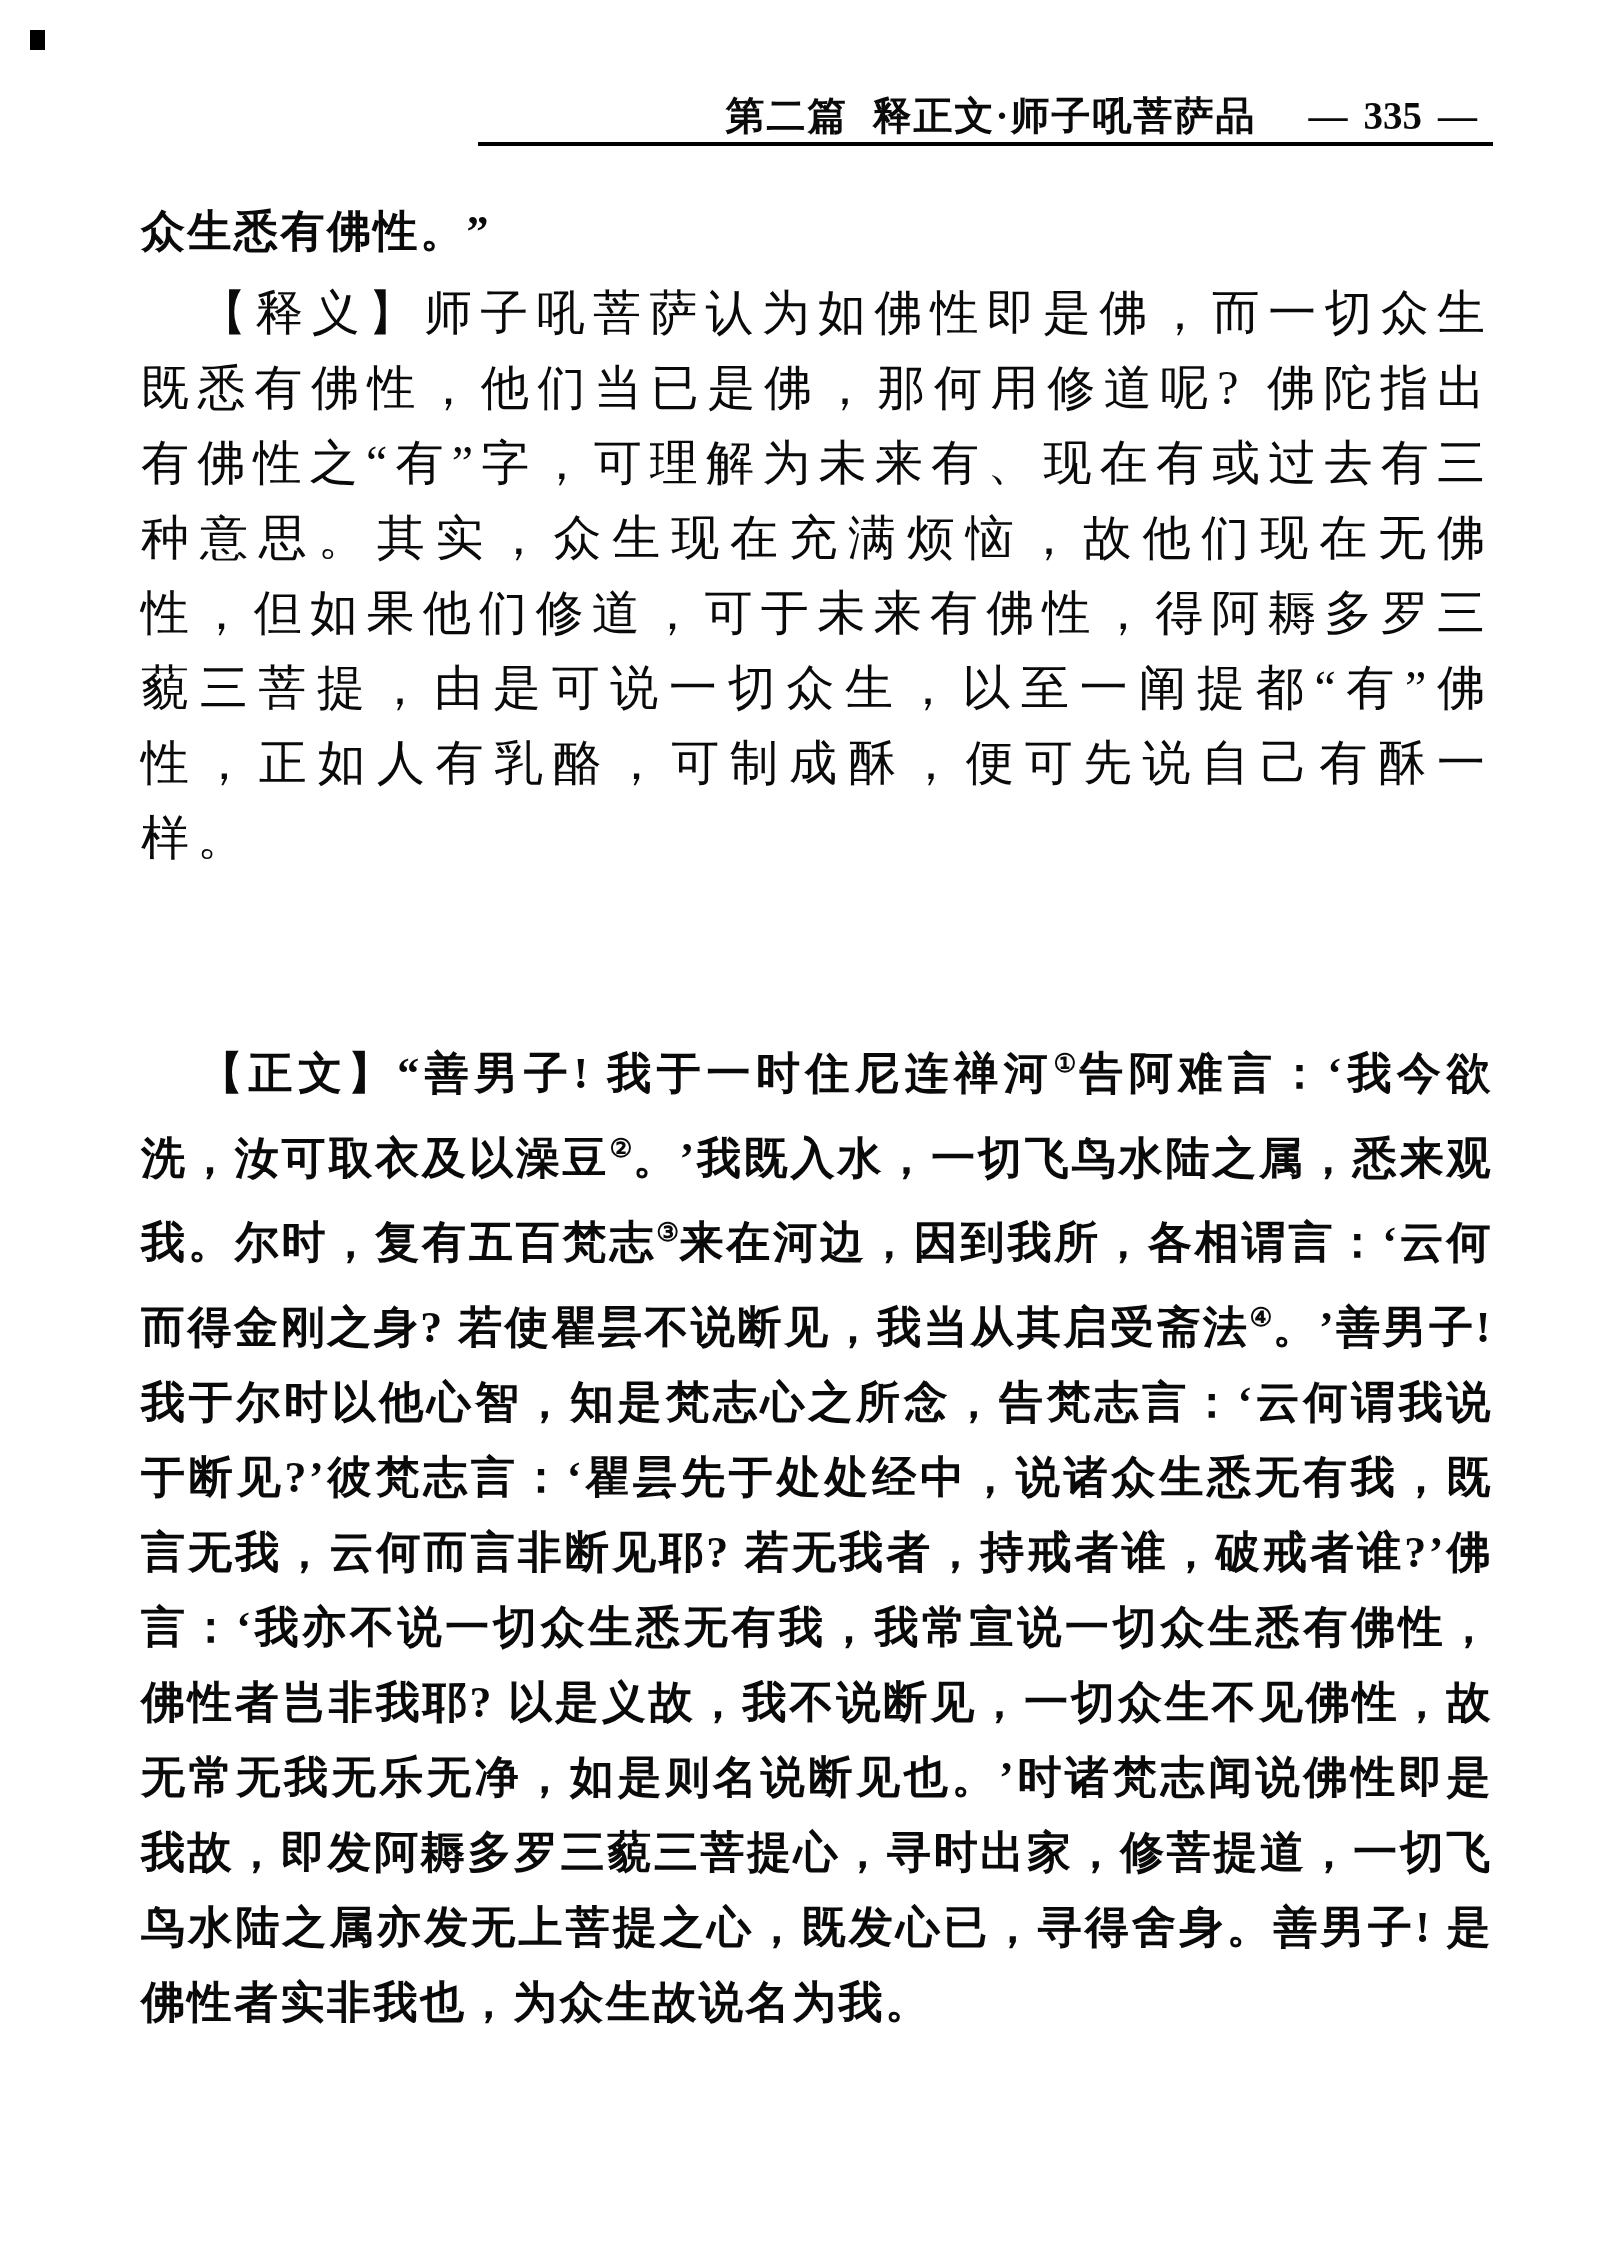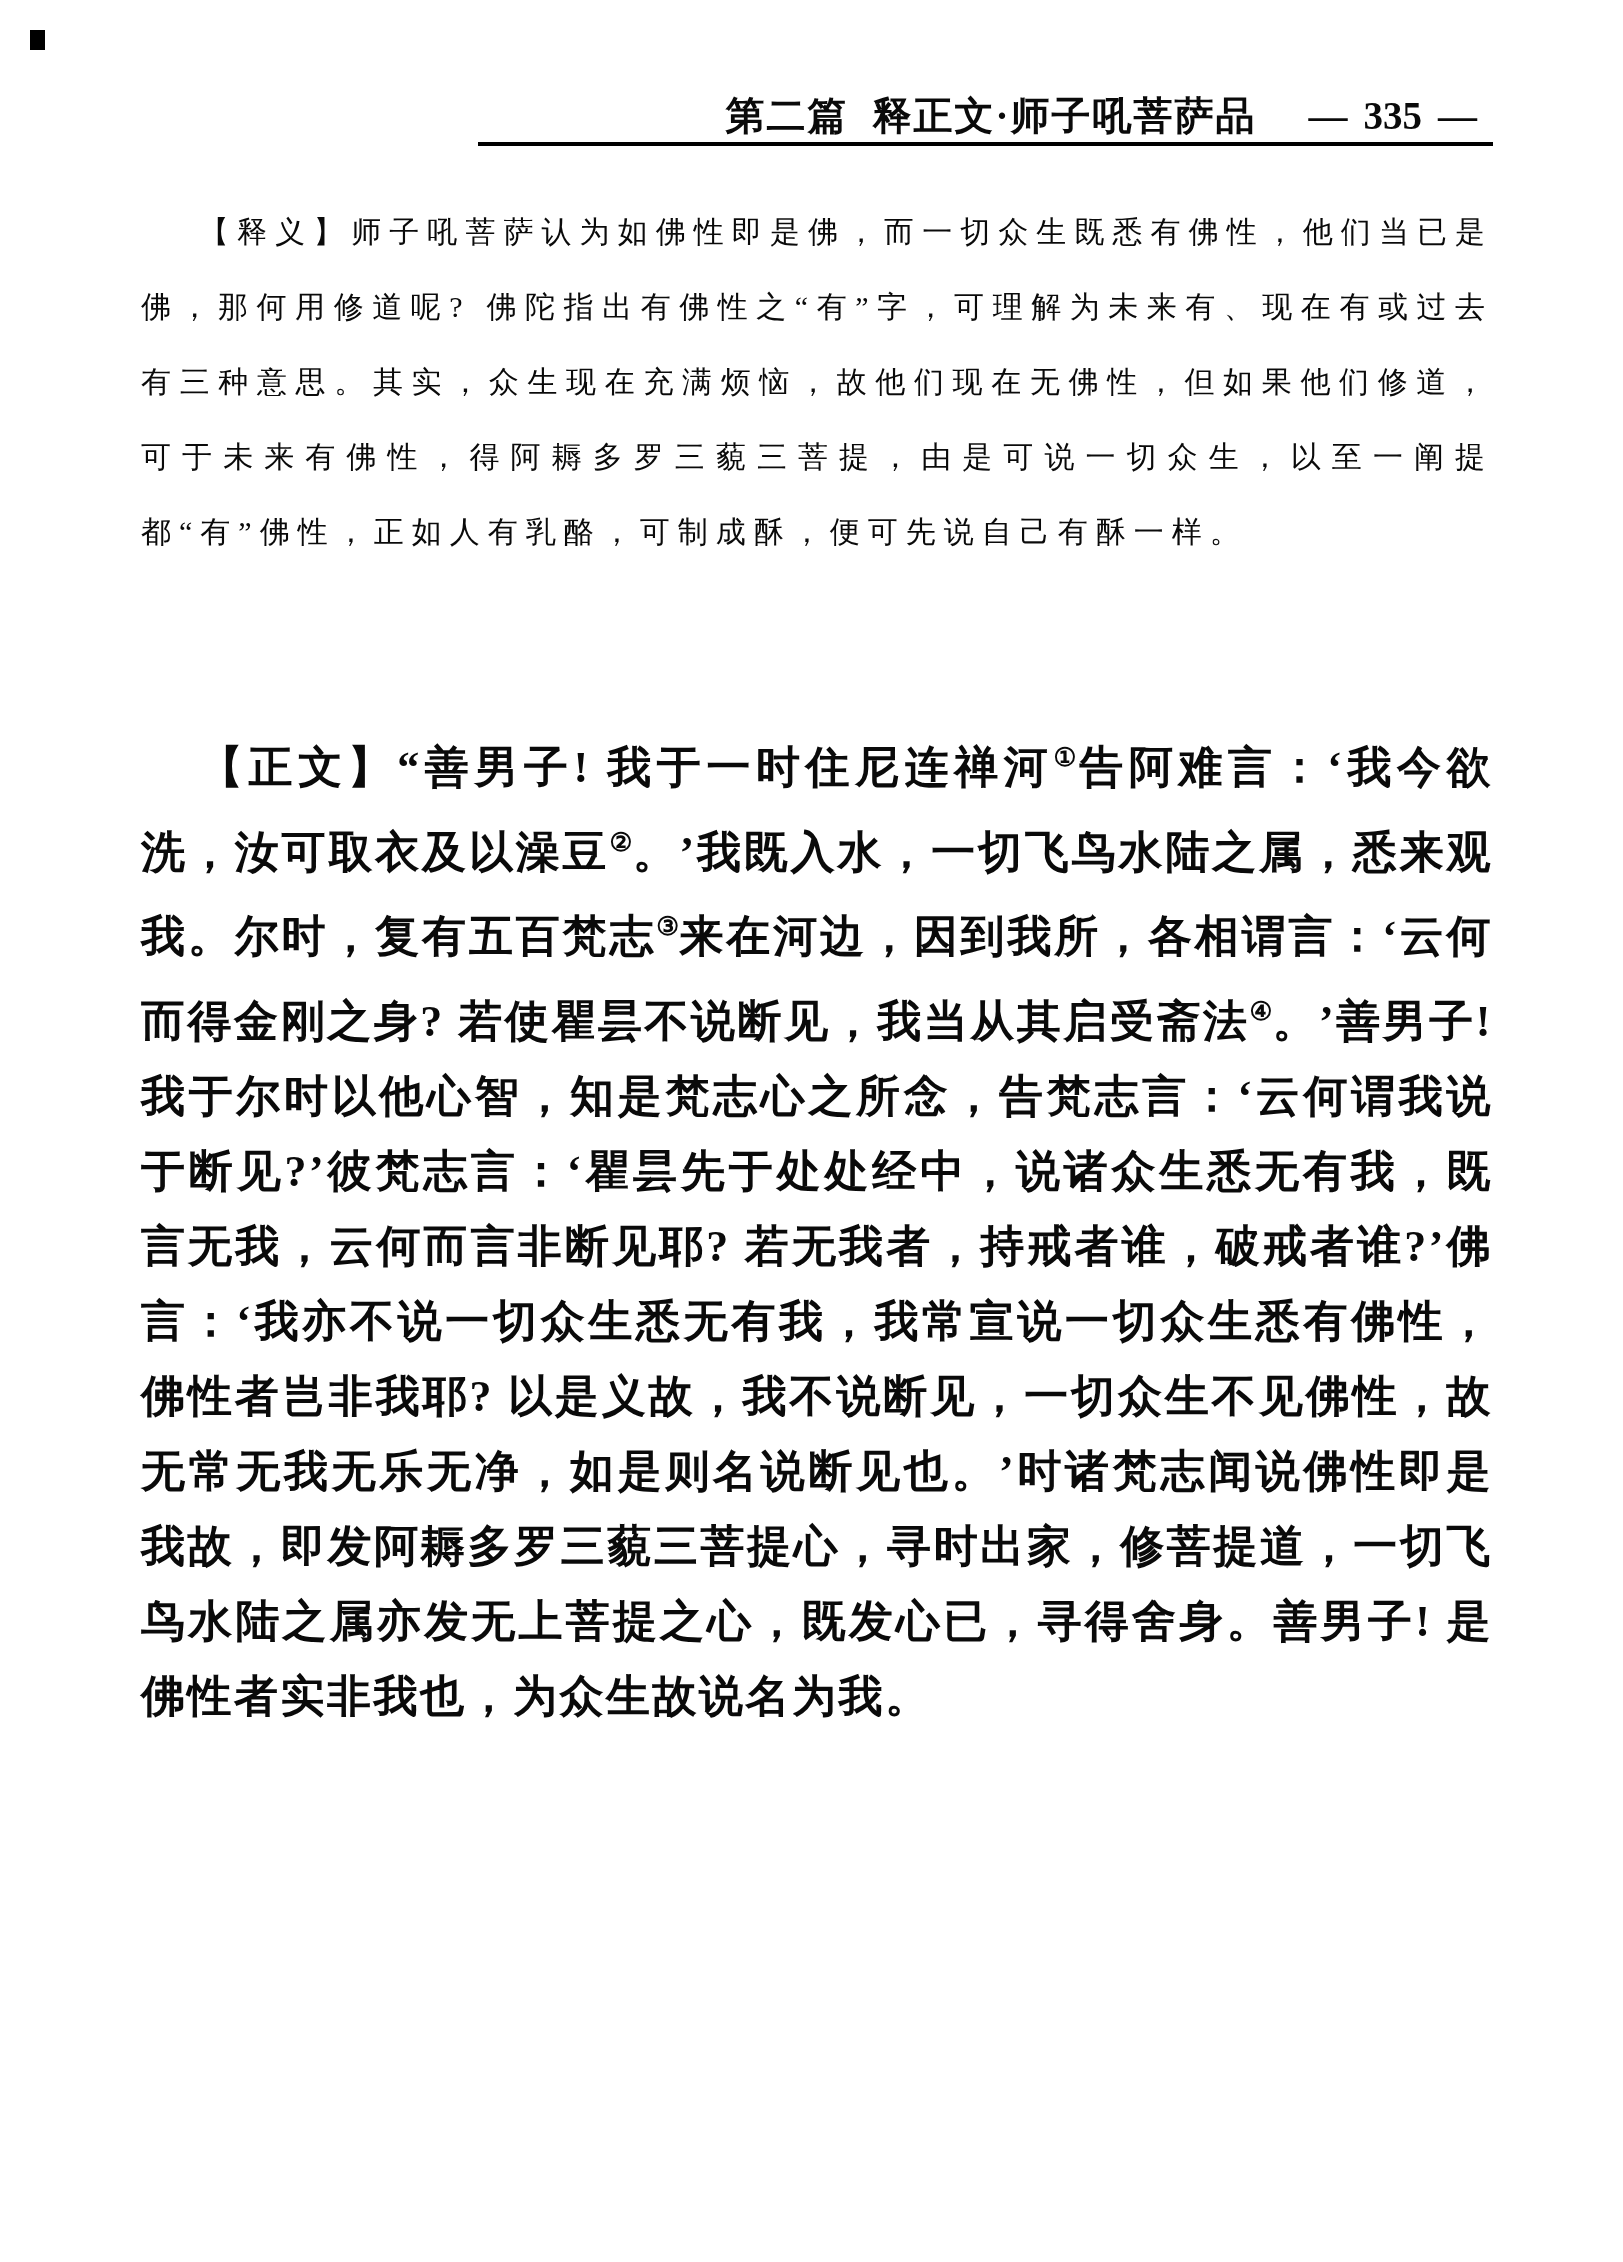--- a/index.html
+++ b/index.html
@@ -27,21 +27,21 @@
     font-size: 39px;
     line-height: 52px;
     white-space: nowrap;
     letter-spacing: 2px;
   }
   .running-head .hd-section { margin-right: 24px; }
   .running-head .pageno { margin-left: 36px; letter-spacing: 0; font-weight: 700; }
   .running-head .pageno .dash { padding: 0 16px; }
   .content { margin: 48px 131px 0 141px; }
   .para {
-    font-size: 30px;
+    font-size: 48px;
     line-height: 75px;
     margin: 0;
     text-align: justify;
     text-align-last: left;
   }
   .para.normal { font-weight: 400; letter-spacing: 8px; }
   .para.bold   { font-weight: 700; letter-spacing: 2.5px; font-size: 44px; }
   .para.indent { text-indent: 58px; }
   .para.first-line { margin-bottom: 6px; }
   .para.gap-before { margin-top: 151px; }
@@ -50,19 +50,20 @@
 </head>
 <body>
 
 <div class="scan-speck"></div>
 
 <div class="running-head">
   <span class="hd-section">第二篇</span><span>释正文·师子吼菩萨品</span><span class="pageno"><span class="dash">—</span><span>335</span><span class="dash">—</span></span>
 </div>
 
 <div class="content">
+  <p class="para bold first-line">众生悉有佛性。”</p>
 
   <p class="para normal indent">【释义】师子吼菩萨认为如佛性即是佛，而一切众生既悉有佛性，他们当已是佛，那何用修道呢? 佛陀指出有佛性之“有”字，可理解为未来有、现在有或过去有三种意思。其实，众生现在充满烦恼，故他们现在无佛性，但如果他们修道，可于未来有佛性，得阿耨多罗三藐三菩提，由是可说一切众生，以至一阐提都“有”佛性，正如人有乳酪，可制成酥，便可先说自己有酥一样。</p>
 
   <p class="para bold indent gap-before">【正文】“善男子! 我于一时住尼连禅河<sup>①</sup>告阿难言：‘我今欲洗，汝可取衣及以澡豆<sup>②</sup>。’我既入水，一切飞鸟水陆之属，悉来观我。尔时，复有五百梵志<sup>③</sup>来在河边，因到我所，各相谓言：‘云何而得金刚之身? 若使瞿昙不说断见，我当从其启受斋法<sup>④</sup>。’善男子! 我于尔时以他心智，知是梵志心之所念，告梵志言：‘云何谓我说于断见?’彼梵志言：‘瞿昙先于处处经中，说诸众生悉无有我，既言无我，云何而言非断见耶? 若无我者，持戒者谁，破戒者谁?’佛言：‘我亦不说一切众生悉无有我，我常宣说一切众生悉有佛性，佛性者岂非我耶? 以是义故，我不说断见，一切众生不见佛性，故无常无我无乐无净，如是则名说断见也。’时诸梵志闻说佛性即是我故，即发阿耨多罗三藐三菩提心，寻时出家，修菩提道，一切飞鸟水陆之属亦发无上菩提之心，既发心已，寻得舍身。善男子! 是佛性者实非我也，为众生故说名为我。</p>
 
 </div>
 
 
 </body></html>

